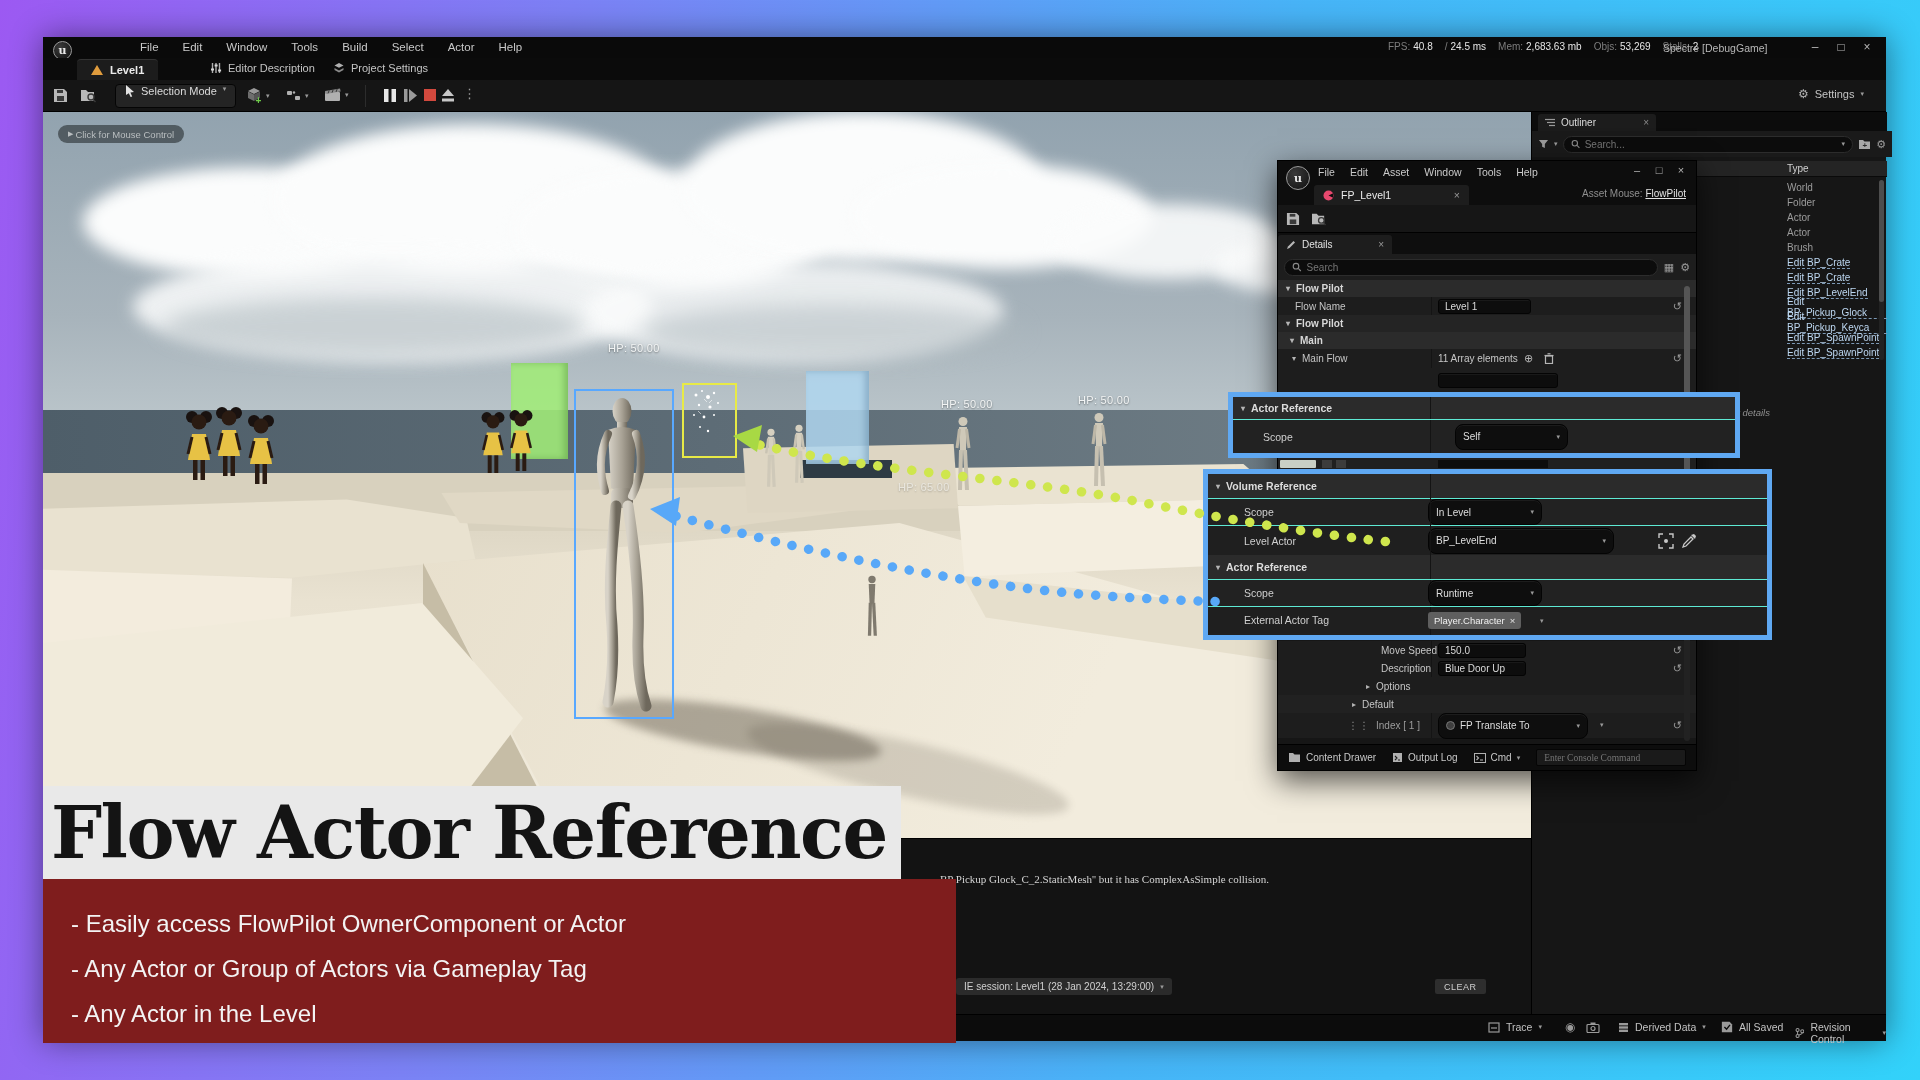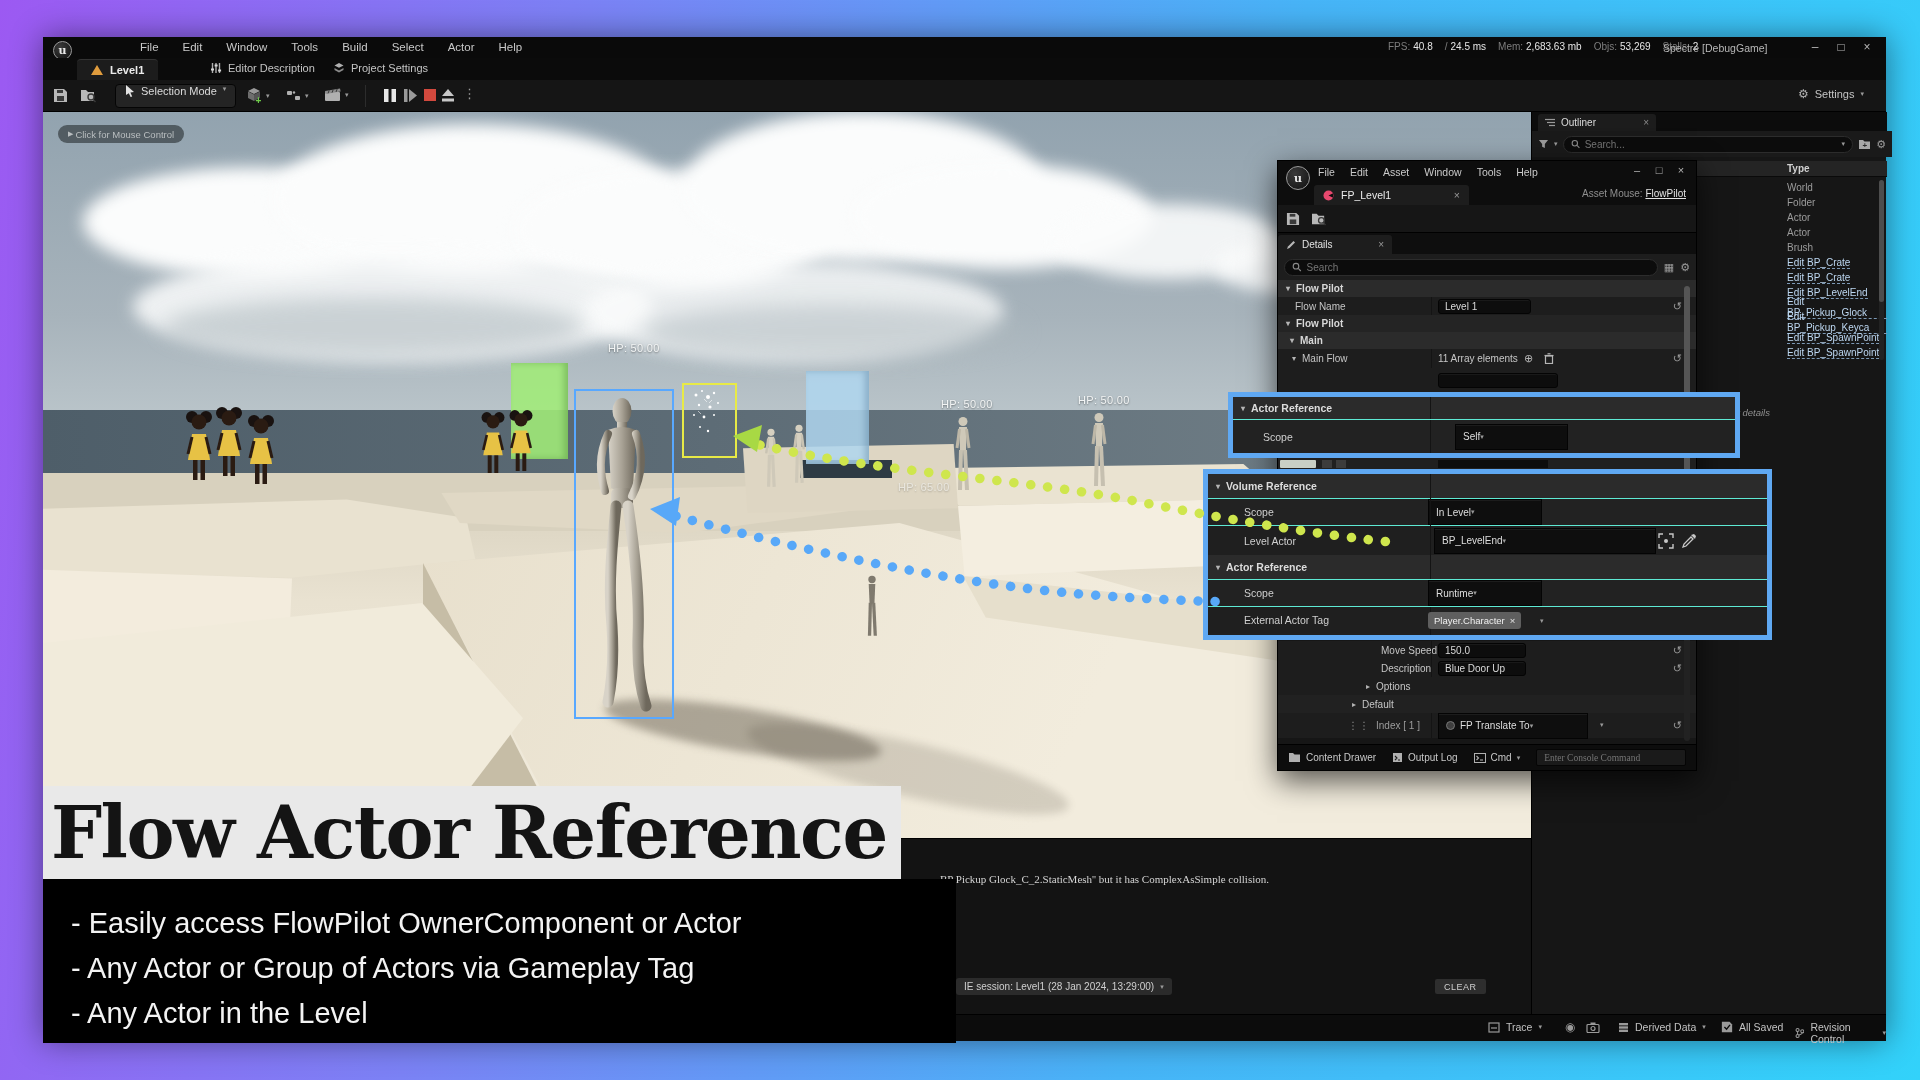--- a/index.html
+++ b/index.html
@@ -34,36 +34,36 @@
   .ybox{position:absolute;border:2.5px solid #e8ea46}
   .door{position:absolute}
   .shadow-el{position:absolute;background:rgba(72,66,52,.4);border-radius:50%;filter:blur(4px)}
   
   .panel-dark{background:#151515;border-left:1px solid #000}
   .row{position:absolute;left:0;right:0;display:flex;align-items:center}
   .sec{background:#2b2b2b;color:#d8d8d8;font-weight:bold;font-size:10px}
   .prow{background:#1d1d1d;color:#c6c6c6;font-size:10px}
   .tri{font-size:8px;color:#b5b5b5;margin:0 6px 0 8px}
   .valbox{background:#0d0d0d;border:1px solid #040404;border-radius:3px;color:#dadada;font-size:10px;display:flex;align-items:center;padding:0 6px;height:15px;box-shadow:inset 0 1px 0 rgba(255,255,255,.05)}
-  .dd{background:#0e0e0e;border:1px solid #040404;border-radius:0;color:#dedede;font-size:10px;display:flex;align-items:center;padding:12px 7px;height:19px;box-shadow:inset 0 1px 0 rgba(255,255,255,.06)}
+  .dd{background:#0e0e0e;border:1px solid #040404;border-radius:8px;color:#dedede;font-size:10px;display:flex;align-items:center;justify-content:space-between;padding:12px 7px;height:19px;box-shadow:inset 0 1px 0 rgba(255,255,255,.06)}
   .reset{color:#9a9a9a;font-size:11px;position:absolute;right:14px}
   .coldiv{position:absolute;top:0;bottom:0;width:1px;background:#141414}
   .hl-box{position:absolute;border:5px solid #5fa8f2;background:#202020}
   .hl-sec{background:#2b2b2b;color:#dcdcdc;font-weight:bold;font-size:10.5px;display:flex;align-items:center}
   .hl-row{background:#222;color:#cfcfcf;font-size:10.5px;display:flex;align-items:center;position:relative;border-top:1px solid #5eead4}
   .chip{background:#5f5f5f;border-radius:3px;color:#f0f0f0;font-size:9.5px;display:flex;align-items:center;gap:5px;padding:0 6px;height:17px}
   .link{color:#bcd6f0;border-bottom:1px dashed #7c98b4;display:inline-block;line-height:11px}
   .olrow{position:absolute;left:0;right:8px;height:15px;font-size:10px;display:flex;align-items:center}
   .searchpill{background:#0c0c0c;border:1px solid #2c2c2c;border-radius:9px;display:flex;align-items:center;padding:0 7px;gap:5px}
   .searchpill input{background:transparent;border:none;outline:none;color:#9a9a9a;font-size:10px;width:100%;font-family:"Liberation Sans",sans-serif}
   .mono{font-family:Liberation Serif, serif}
   .statusitem{display:flex;align-items:center;gap:6px;color:#c2c2c2;font-size:10.5px}
   
   .ov-title{background:#e9e9e9;color:#141414;font-family:"DejaVu Serif",serif;font-weight:bold;font-size:72px;letter-spacing:-1.5px;display:flex;align-items:center;padding-left:8px;white-space:nowrap}
-  .ov-black{background:#000000;color:#f3f3f3;font-size:29px;padding:22px 0 0 28px}
+  .ov-black{background:#7f1d1d;color:#f3f3f3;font-size:24px;padding:22px 0 0 28px}
   .ov-black div{line-height:45px;white-space:nowrap}
   .bottombar-btn{display:flex;align-items:center;gap:5px;color:#c8c8c8;font-size:10px}
 </style>
 </head>
 <body>
 
 <div class="abs ue" style="left:43px;top:37px;width:1843px;height:1004px">
 
   <div class="abs" style="left:0;top:0;width:1843px;height:21px;background:#0a0a0a">
     <div class="abs logo" style="left:10px;top:4px">u</div>
@@ -413,21 +413,21 @@
         <span class="chev">▾</span>
       </div>
       <svg width="13" height="11" viewBox="0 0 13 11">
           <path d="M1,1 H5 L6.5,2.5 H12 V10 H1 Z" fill="#a8a8a8"></path>
           <text x="4.5" y="9" font-size="8" fill="#2a2a2a" font-weight="bold">+</text>
         </svg>
       <span style="font-size:11px;color:#9a9a9a">⚙</span>
     </div>
 
     <div class="abs" style="left:0;top:49px;width:355px;height:16px;background:#242424;border-bottom:1px solid #0a0a0a">
-      <span class="abs" style="left:255px;top:2px;font-size:10px;font-weight:bold;color:#d0d0d0">Type</span>
+      <span class="abs" style="left:255px;top:2px;font-size:10px;font-weight:normal;color:#d0d0d0">Type</span>
     </div>
 
     <div class="abs" style="left:0;top:68px;width:355px">
 
     <div class="olrow" style="position:relative;padding-left:255px;color:#9c9c9c">
           <span>World</span>
         </div>
         <div class="olrow" style="position:relative;padding-left:255px;color:#9c9c9c">
           <span>Folder</span>
         </div>
@@ -729,21 +729,21 @@
     <span style="margin-left:36px">Scope</span>
     <div class="coldiv" style="left:222px"></div>
     <div class="dd abs" style="left:220px;width:114px">
       <span>In Level</span>
         <span class="chev">▾</span>
     </div>
   </div>
   <div class="hl-row" style="height:30px;background:#1f1f1f">
     <span style="margin-left:36px">Level Actor</span>
     <div class="coldiv" style="left:222px"></div>
-    <div class="dd abs" style="left:226px;width:222px">
+    <div class="dd abs" style="left:220px;width:186px">
       <span>BP_LevelEnd</span>
         <span class="chev">▾</span>
     </div>
     <svg class="abs" style="left:450px;top:7px" width="16" height="16" viewBox="0 0 16 16">
         <g stroke="#c8c8c8" stroke-width="1.4" fill="none">
           <path d="M1,5 V1 H5 M11,1 H15 V5 M15,11 V15 H11 M5,15 H1 V11"></path>
         </g>
         <circle cx="8" cy="8" r="2" fill="#c8c8c8"></circle>
       </svg>
     <svg class="abs" style="left:474px;top:7px" width="15" height="15" viewBox="0 0 15 15">

